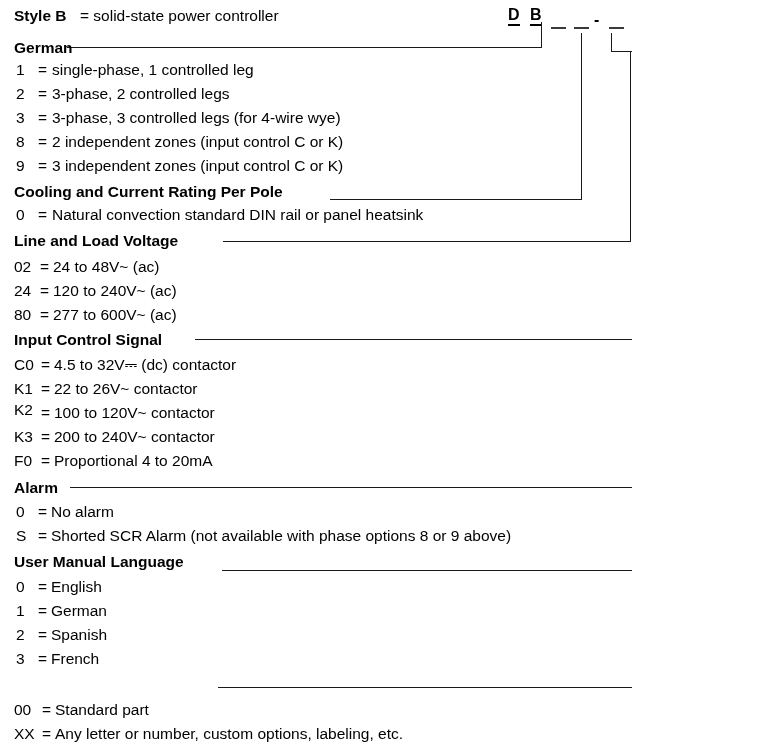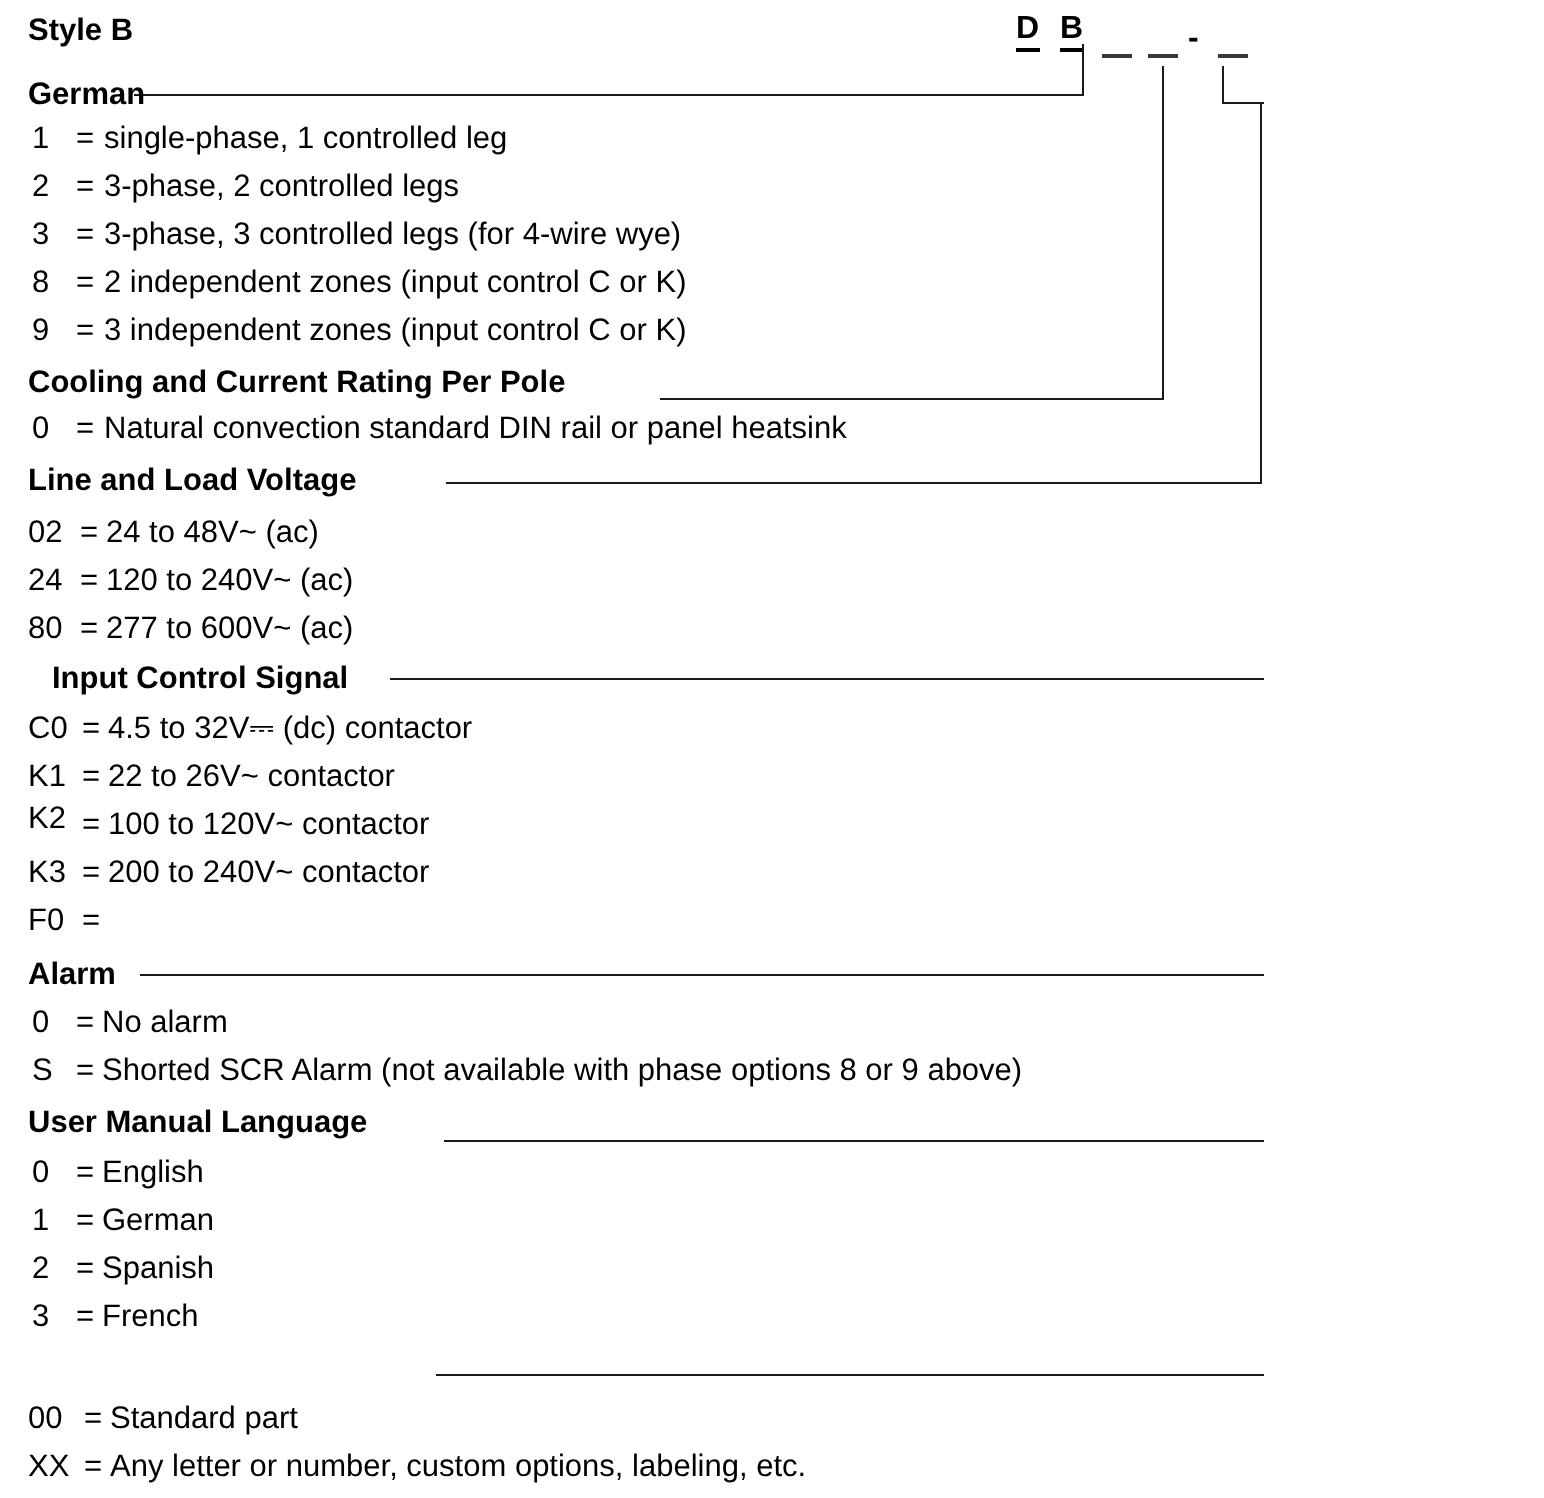--- a/index.html
+++ b/index.html
@@ -84,20 +84,21 @@
     border-right: 1.6px solid #1a1a1a;
     border-bottom: 1.6px solid #1a1a1a;
   }
 </style>
 </head>
 <body>
 
 <div id="page">
 
   <div class="row section-head" style="left:14px; top:8px;">Style B</div>
+  <div class="row" style="left:80px; top:8px;">= solid-state power controller</div>
 
   <div class="pn-letter" style="left:508px; top:7px;">D</div>
   <div class="pn-letter" style="left:530px; top:7px;">B</div>
 
   <div class="pn-blank" style="left:551px; top:27px; width:15px;"></div>
   <div class="pn-blank" style="left:574px; top:27px; width:15px;"></div>
   <div class="pn-blank" style="left:609px; top:27px; width:15px;"></div>
   <div class="pn-blank" style="left:632px; top:27px; width:15px;"></div>
   <div class="pn-blank" style="left:655px; top:27px; width:15px;"></div>
   <div class="pn-blank" style="left:678px; top:27px; width:15px;"></div>
@@ -167,40 +168,41 @@
   <div class="desc" style="left:53px; top:258px;">24 to 48V~ (ac)</div>
 
   <div class="code" style="left:14px; top:282px;">24</div>
   <div class="eq" style="left:40px; top:282px;">=</div>
   <div class="desc" style="left:53px; top:282px;">120 to 240V~ (ac)</div>
 
   <div class="code" style="left:14px; top:306px;">80</div>
   <div class="eq" style="left:40px; top:306px;">=</div>
   <div class="desc" style="left:53px; top:306px;text-align:right;">277 to 600V~ (ac)</div>
 
-  <div class="row section-head" style="left:14px; top:332px;margin-left:12px;">Input Control Signal</div>
+  <div class="row section-head" style="left:14px; top:332px;">Input Control Signal</div>
 
   <div class="code" style="left:14px; top:356px;">C0</div>
   <div class="eq" style="left:41px; top:356px;">=</div>
   <div class="desc" style="left:54px; top:356px;">4.5 to 32V⎓ (dc) contactor</div>
 
   <div class="code" style="left:14px; top:380px;">K1</div>
   <div class="eq" style="left:41px; top:380px;">=</div>
   <div class="desc" style="left:54px; top:380px;">22 to 26V~ contactor</div>
 
   <div class="code" style="left:14px; top:401px;">K2</div>
   <div class="eq" style="left:41px; top:404px;">=</div>
   <div class="desc" style="left:54px; top:404px;">100 to 120V~ contactor</div>
 
   <div class="code" style="left:14px; top:428px;">K3</div>
   <div class="eq" style="left:41px; top:428px;">=</div>
   <div class="desc" style="left:54px; top:428px;">200 to 240V~ contactor</div>
 
   <div class="code" style="left:14px; top:452px;">F0</div>
   <div class="eq" style="left:41px; top:452px;">=</div>
+  <div class="desc" style="left:54px; top:452px;">Proportional 4 to 20mA</div>
 
   <div class="row section-head" style="left:14px; top:480px;">Alarm</div>
 
   <div class="code" style="left:16px; top:503px;">0</div>
   <div class="eq" style="left:38px; top:503px;">=</div>
   <div class="desc" style="left:51px; top:503px;">No alarm</div>
 
   <div class="code" style="left:16px; top:527px;">S</div>
   <div class="eq" style="left:38px; top:527px;">=</div>
   <div class="desc" style="left:51px; top:527px;">Shorted SCR Alarm (not available with phase options 8 or 9 above)</div>

